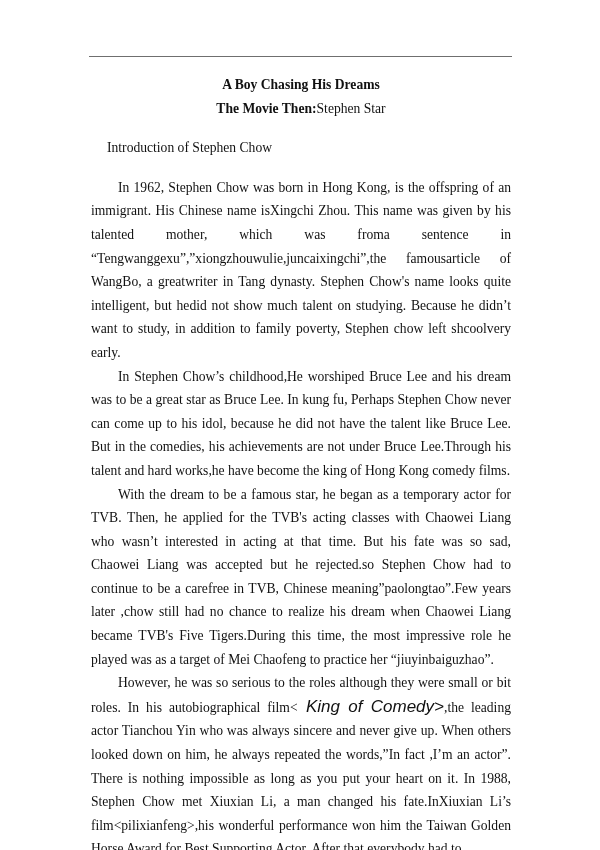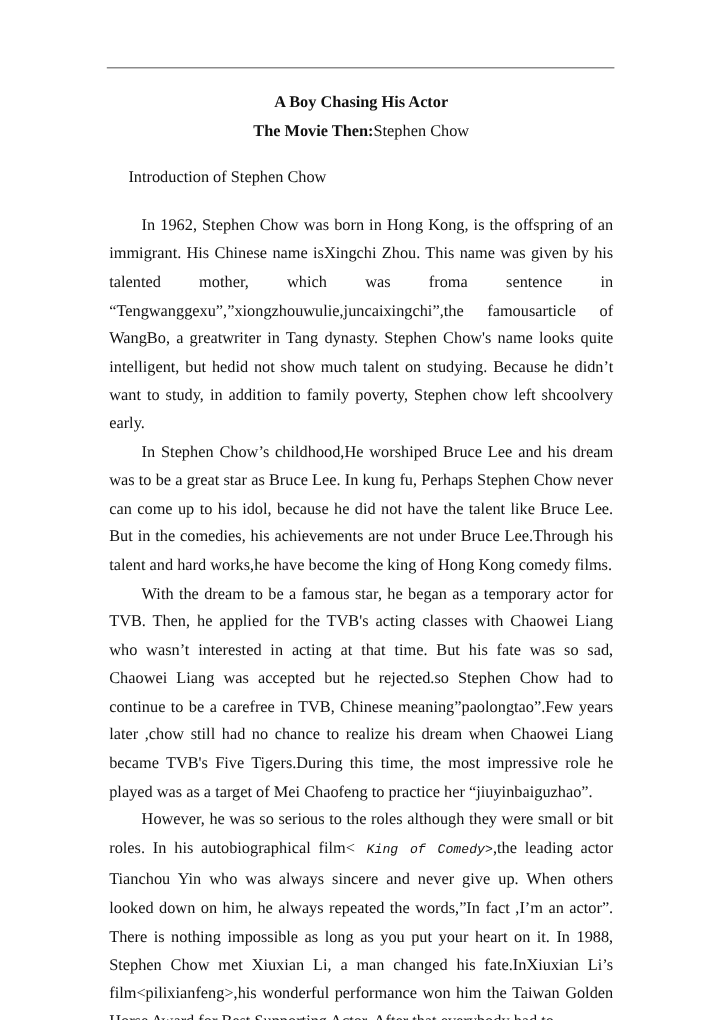--- a/index.html
+++ b/index.html
@@ -9,31 +9,31 @@
   .content {
     position: absolute; left: 91px; top: 73px; width: 420px;
     font-family: "Liberation Serif", serif; font-size: 13.6px; color: #111;
     line-height: 23.6px;
   }
   .title { text-align: center; font-weight: bold; margin: 0; }
   .subtitle { text-align: center; margin: 0; }
   .subtitle .bold { font-weight: bold; }
   .section-heading { font-weight: normal; margin: 16px; }
   .para { margin: 0; text-align: justify; text-indent: 27px; }
-  .ital { font-family: Liberation Mono, monospace; font-style: italic; font-size: 11px; }
+  .ital { font-family: Liberation Sans, sans-serif; font-style: italic; font-size: 17px; }
 </style>
 </head>
 <body>
 
 <div class="page">
   <div class="header-rule"></div>
 
   <div class="content">
-    <p class="title">A Boy Chasing His Actor</p>
-    <p class="subtitle"><span class="bold">The Movie Then:</span><span>Stephen Chow</span></p>
+    <p class="title">A Boy Chasing His Dreams</p>
+    <p class="subtitle"><span class="bold">The Movie Then:</span><span>Stephen Star</span></p>
 
     <p class="section-heading">Introduction of Stephen Chow</p>
     <p class="para">In 1962, Stephen Chow was born in Hong Kong, is the offspring of an immigrant. His Chinese name isXingchi Zhou. This name was given by his talented mother, which was froma sentence in “Tengwanggexu”,”xiongzhouwulie,juncaixingchi”,the famousarticle of WangBo, a greatwriter in Tang dynasty. Stephen Chow's name looks quite intelligent, but hedid not show much talent on studying. Because he didn’t want to study, in addition to family poverty, Stephen chow left shcoolvery early.</p>
     <p class="para">In Stephen Chow’s childhood,He worshiped Bruce Lee and his dream was to be a great star as Bruce Lee. In kung fu, Perhaps Stephen Chow never can come up to his idol, because he did not have the talent like Bruce Lee. But in the comedies, his achievements are not under Bruce Lee.Through his talent and hard works,he have become the king of Hong Kong comedy films.</p>
 
     <p class="para">With the dream to be a famous star, he began as a temporary actor for TVB. Then, he applied for the TVB's acting classes with Chaowei Liang who wasn’t interested in acting at that time. But his fate was so sad, Chaowei Liang was accepted but he rejected.so Stephen Chow had to continue to be a carefree in TVB, Chinese meaning”paolongtao”.Few years later ,chow still had no chance to realize his dream when Chaowei Liang became TVB's Five Tigers.During this time, the most impressive role he played was as a target of Mei Chaofeng to practice her “jiuyinbaiguzhao”.</p>
 
     <p class="para"><span>However, he was so serious to the roles although they were small or bit roles. In his autobiographical film&lt;</span><span class="ital"> King of Comedy&gt;</span><span>,the leading actor Tianchou Yin who was always sincere and never give up. When others looked down on him, he always repeated the words,”In fact ,I’m an actor”. There is nothing impossible as long as you put your heart on it. In 1988, Stephen Chow met Xiuxian Li, a man changed his fate.InXiuxian Li’s film&lt;pilixianfeng&gt;,his wonderful performance won him the Taiwan Golden Horse Award for Best Supporting Actor. After that everybody had to</span></p>
   </div>
 </div>

